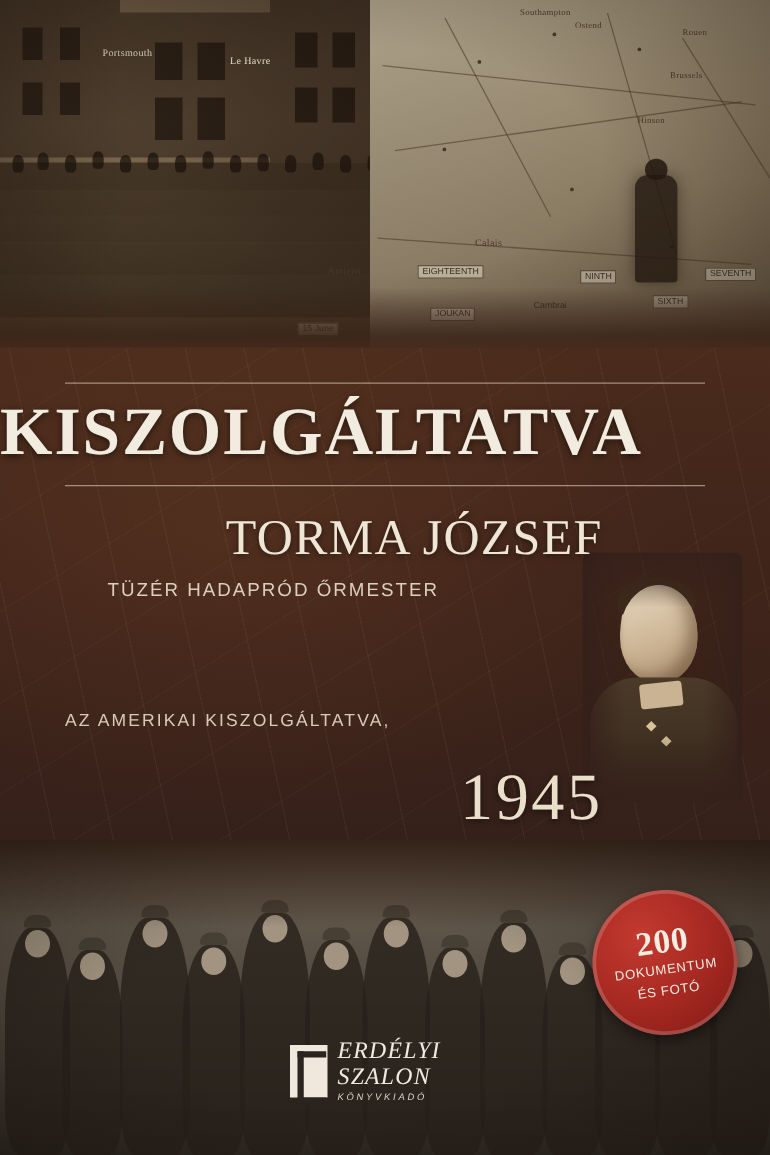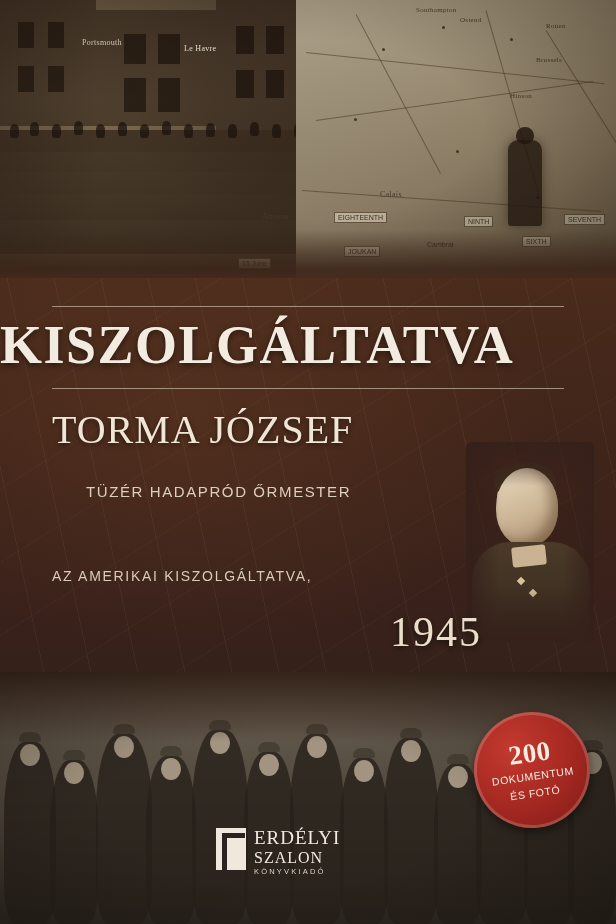--- a/index.html
+++ b/index.html
@@ -157,36 +157,35 @@
     height: 1px;
     background: rgba(235,225,205,0.55);
   }
   .rule.top { top: 28px; }
   .rule.bottom { top: 110px; }
 
   .author {
     position: absolute;
     left: 52px; top: 128px;
     width: 430px;
-    text-align: left;
+    text-align: right;
     font-family: "Liberation Serif", serif;
     font-size: 40px;
     letter-spacing: 1px;
     color: #efe6d6;
     text-shadow: 0 2px 5px rgba(0,0,0,0.5);
   }
   .author-sub {
     position: absolute;
     left: 86px; top: 186px;
     width: 400px;
     font-size: 15px;
     letter-spacing: 1.6px;
     color: #dcd0bd;
     font-family: "Liberation Sans", sans-serif;
-    margin-top: 19px;
   }
   .work {
     position: absolute;
     left: 52px; top: 222px;
     width: 430px;
     font-family: "Liberation Serif", serif;
     font-size: 40px;
     letter-spacing: 1px;
     color: #efe6d6;
     text-shadow: 0 2px 5px rgba(0,0,0,0.5);
@@ -198,21 +197,21 @@
     font-size: 14px;
     letter-spacing: 1.7px;
     color: #d8ccb8;
   }
   .year {
     position: absolute;
     left: 52px; top: 330px;
     width: 430px;
     text-align: right;
     font-family: "Liberation Serif", serif;
-    font-size: 42px;
+    font-size: 53px;
     letter-spacing: 2px;
     color: #eadfcb;
     text-shadow: 0 2px 5px rgba(0,0,0,0.5);
   }
 
   
   .portrait {
     position: absolute;
     right: 22px; top: 164px;
     width: 128px; height: 200px;
@@ -329,25 +328,26 @@
   .seal .l1, .seal .l2 {
     font-size: 10.5px;
     letter-spacing: 0.6px;
     line-height: 1.35;
     margin-top: 2px;
   }
 
   
   .publisher {
     position: absolute;
-    left: 216px; top: 828px;
+    left: 232px; top: 828px;
     width: 170px; height: 58px;
     display: flex;
-    align-items: flex-start;
+    align-items: center;
     gap: 8px;
+    font-style: italic;
   }
   .publisher .mark {
     width: 30px; height: 42px;
     background: #f0e8dc;
     position: relative;
     flex: 0 0 auto;
   }
   .publisher .mark:before {
     content: "";
     position: absolute;
@@ -362,21 +362,21 @@
     line-height: 1.08;
     text-align: left;
   }
   .publisher .p1 {
     font-family: "Liberation Serif", serif;
     font-size: 19px;
     letter-spacing: 1px;
   }
   .publisher .p2 {
     font-family: "Liberation Serif", serif;
-    font-size: 16px;
+    font-size: 19px;
     letter-spacing: 1px;
   }
   .publisher .p3 {
     font-size: 7.5px;
     letter-spacing: 2.2px;
     color: #ddd2c4;
     margin-top: 2px;
   }
 </style>
 </head>

